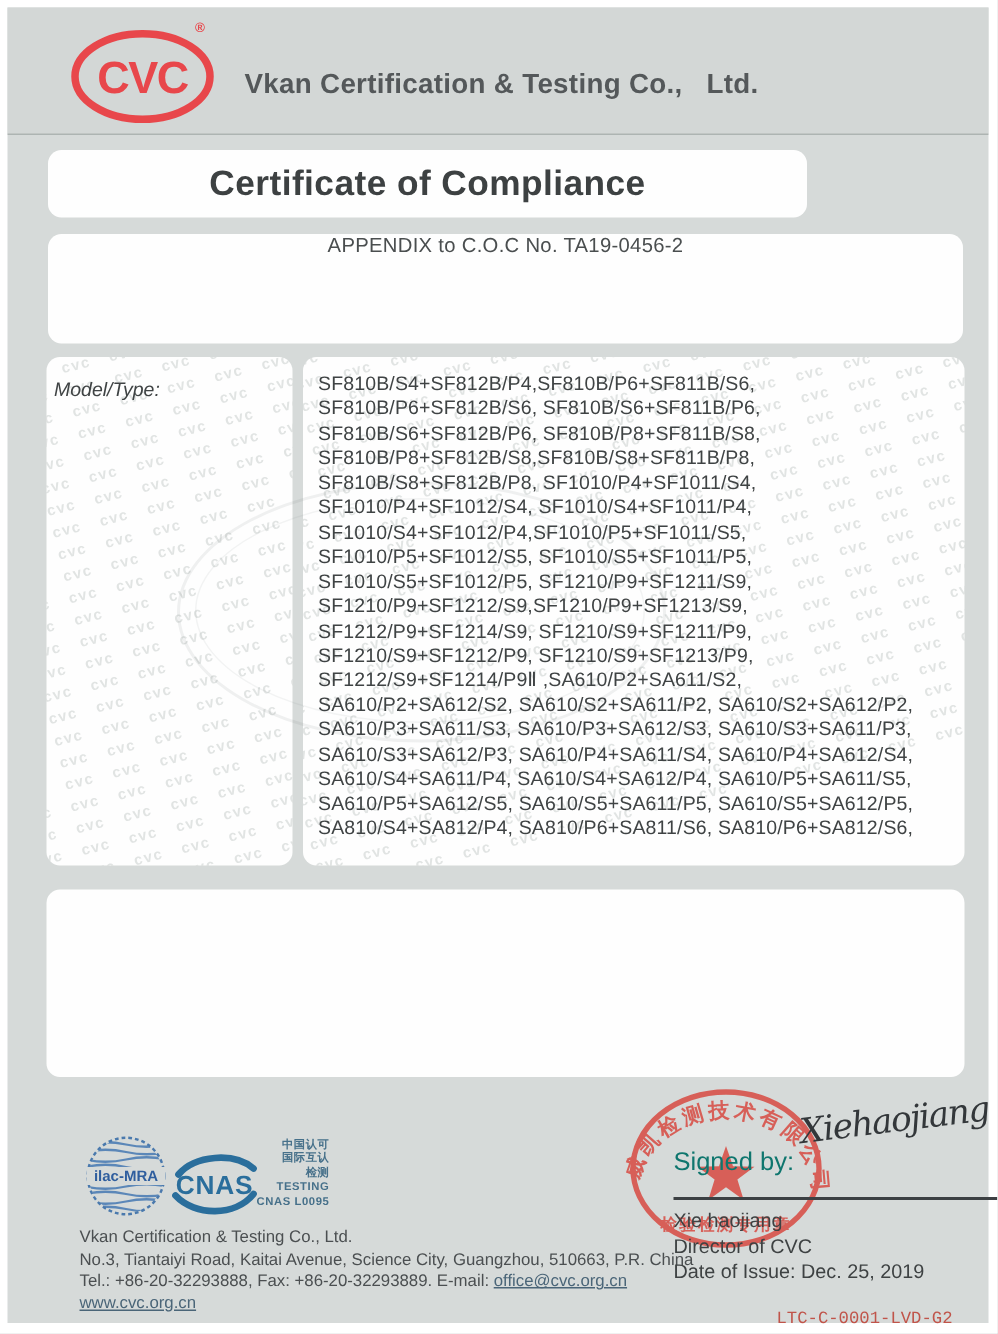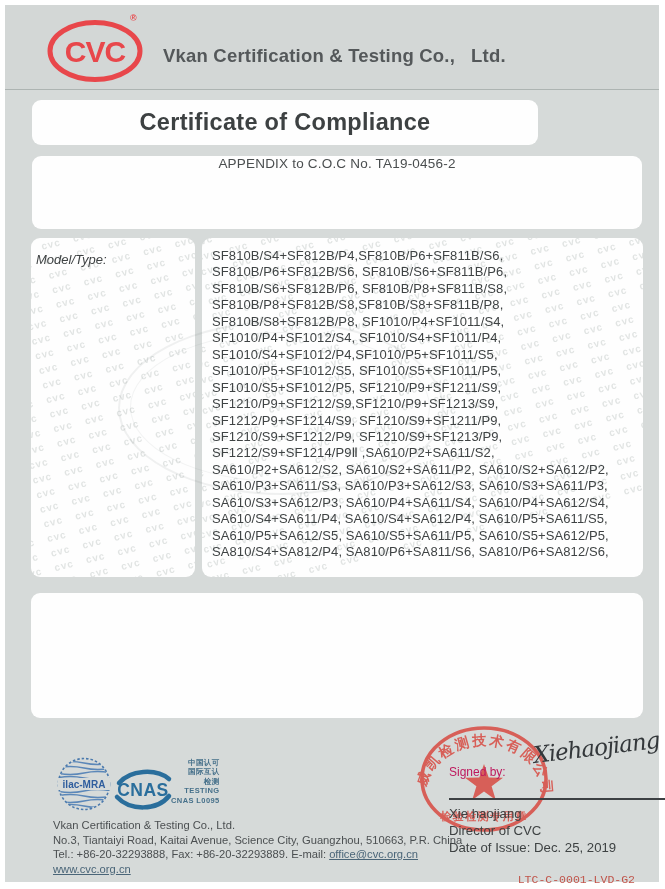--- a/index.html
+++ b/index.html
@@ -42,21 +42,21 @@
   
   .ilac-logo { position:absolute; left:52px; top:752px; }
   .cnas-logo { position:absolute; left:107px; top:763px; }
   .accreditation { position:absolute; left:166px; top:753px;text-align:right; }
   .accreditation div { font-size:7.5px; line-height:9.4px; font-weight:bold; color:#46708a; letter-spacing:0.4px; }
 
   .address { position:absolute; left:48px; top:813px; font-size:11.2px; line-height:14.6px; color:#4b4f51; }
   .address a { color:#4a6578; text-decoration:underline; }
 
   .stamp { position:absolute; left:407px; top:719px; opacity:0.82; }
-  .signed-by { position:absolute; left:444px; top:760px; font-size:12px; color:#be185d; z-index:3; }
+  .signed-by { position:absolute; left:444px; top:760px; font-size:17px; color:#0f766e; z-index:3; }
   .signature { position:absolute; left:528px; top:728px; width:150px; font-family:"DejaVu Serif", serif; font-style:italic; font-size:23px; color:#33373a; transform:rotate(-7deg); z-index:3; letter-spacing:-1px; }
   .sig-line { position:absolute; left:444px; top:793px; width:216px; height:2px; background:#3c4043; z-index:3; }
   .signer-name { position:absolute; left:444px; top:801px; font-size:13.2px; color:#3e4243; z-index:3; }
   .signer-title { position:absolute; left:444px; top:818px; font-size:13.2px; color:#3e4243; z-index:3; }
   .issue-date { position:absolute; left:444px; top:835px; font-size:13.2px; color:#3e4243; z-index:3; }
   .doc-code { position:absolute; right:24px; top:868px; font-family:"Liberation Mono", monospace; font-size:11.5px; color:#c0544a; letter-spacing:0px; }
 </style>
 </head>
 <body>
 

